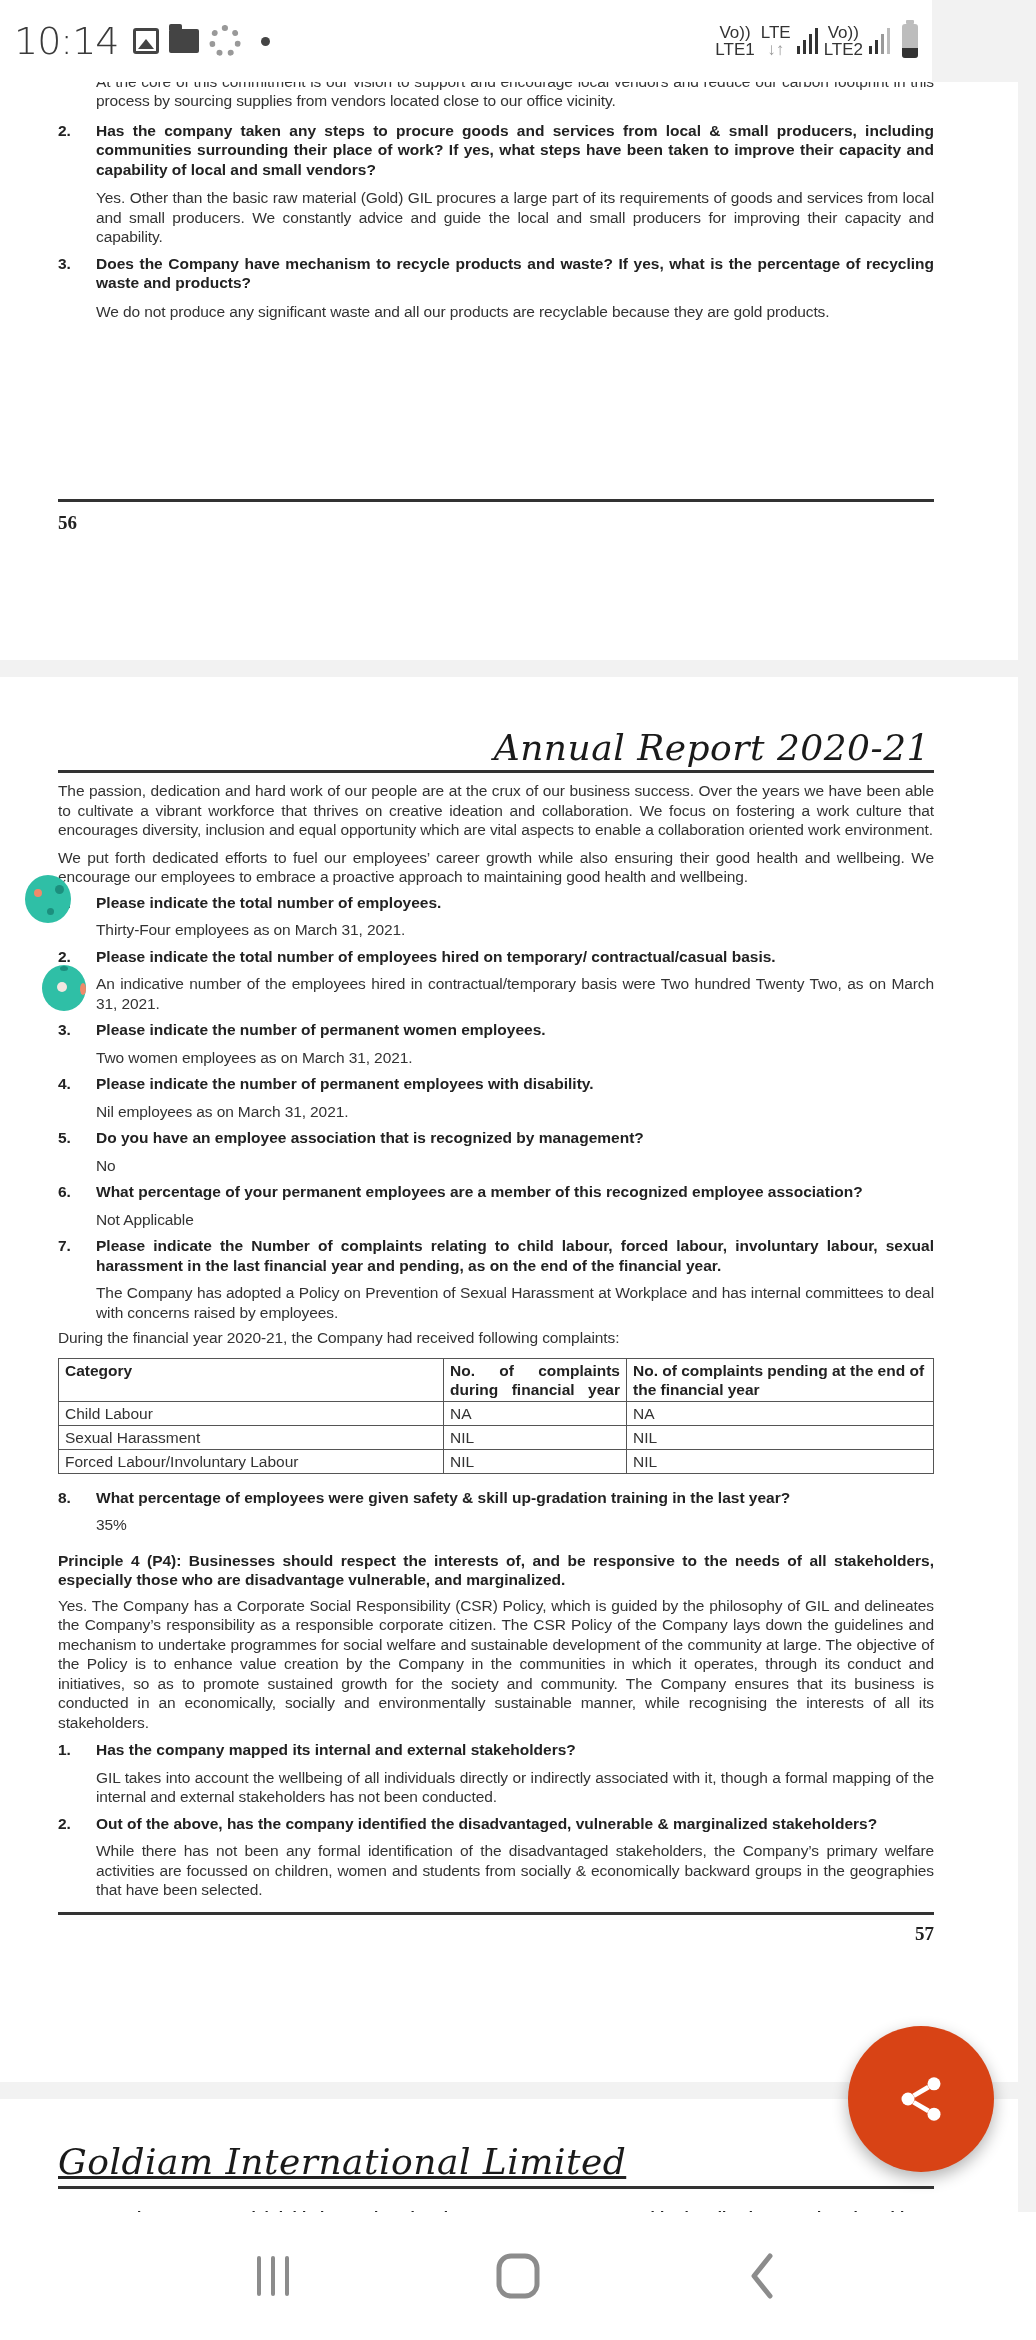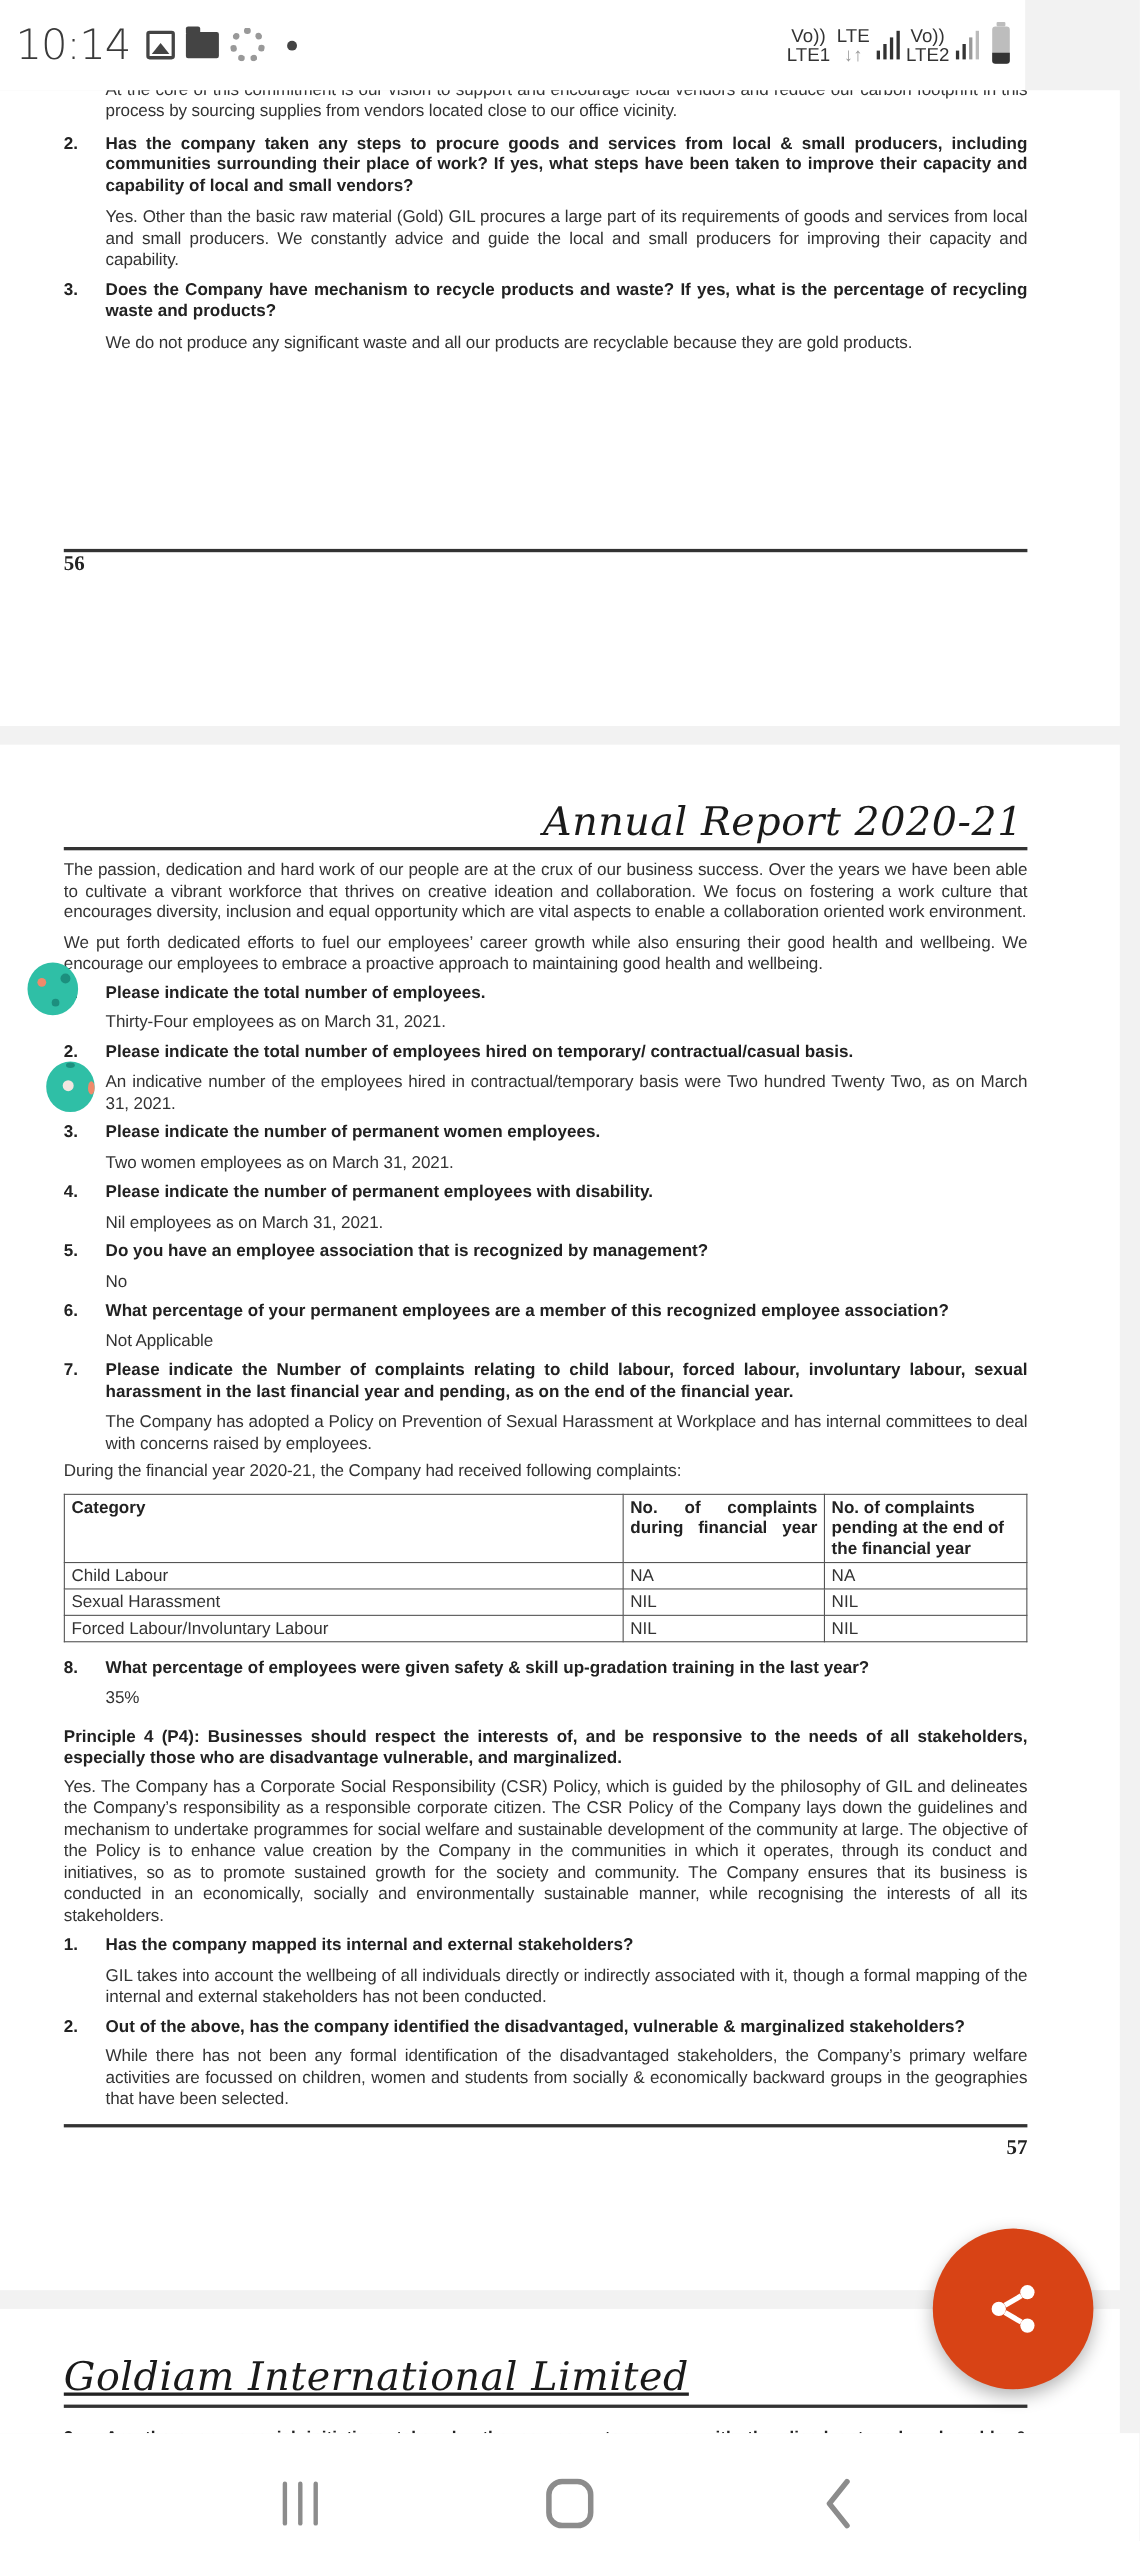--- a/index.html
+++ b/index.html
@@ -116,21 +116,21 @@
       <div style="margin-top:7px">
         <div class="q">
           <span class="num">3.</span>
           <span class="txt">Does the Company have mechanism to recycle products and waste? If yes, what is the percentage of recycling waste and products?</span>
         </div>
         <p class="p ans" style="margin-top:9px">We do not produce any significant waste and all our products are recyclable because they are gold products.</p>
       </div>
     </div>
     <div class="content" style="top: 447px;">
       <div class="rule"></div>
-      <div class="pagenum" style="margin-top:0">56</div>
+      <div class="pagenum" style="margin-top:10px">56</div>
     </div>
   </div>
 
   <div class="page page2">
     <div class="content" style="top: 50px;">
       <div class="script-title" style="text-align:right; padding-right:4px;">Annual Report 2020-21</div>
       <div class="rule" style="margin-top:2px"></div>
 
       <p class="p" style="margin-top:8px">The passion, dedication and hard work of our people are at the crux of our business success. Over the years we have been able to cultivate a vibrant workforce that thrives on creative ideation and collaboration. We focus on fostering a work culture that encourages diversity, inclusion and equal opportunity which are vital aspects to enable a collaboration oriented work environment.</p>
       <p class="p" style="margin-top:8px">We put forth dedicated efforts to fuel our employees’ career growth while also ensuring their good health and wellbeing. We encourage our employees to embrace a proactive approach to maintaining good health and wellbeing.</p>
@@ -185,21 +185,21 @@
             </div>
             <p class="p ans" style="margin-top:8px">The Company has adopted a Policy on Prevention of Sexual Harassment at Workplace and has internal committees to deal with concerns raised by employees.</p>
           </div>
         </div>
 
       <p class="p" style="margin-top:6px">During the financial year 2020-21, the Company had received following complaints:</p>
 
       <table class="complaints" style="margin-top:10px">
         <thead>
           <tr>
-            <th style="width:508px">Category</th>
+            <th style="width:385px">Category</th>
             <th style="width:183px; text-align:justify; text-align-last:justify">No. of complaints during financial year</th>
             <th>No. of complaints pending at the end of the financial year</th>
           </tr>
         </thead>
         <tbody id="complaints-body">
             <tr>
               <td>Child Labour</td>
               <td>NA</td>
               <td>NA</td>
             </tr>

